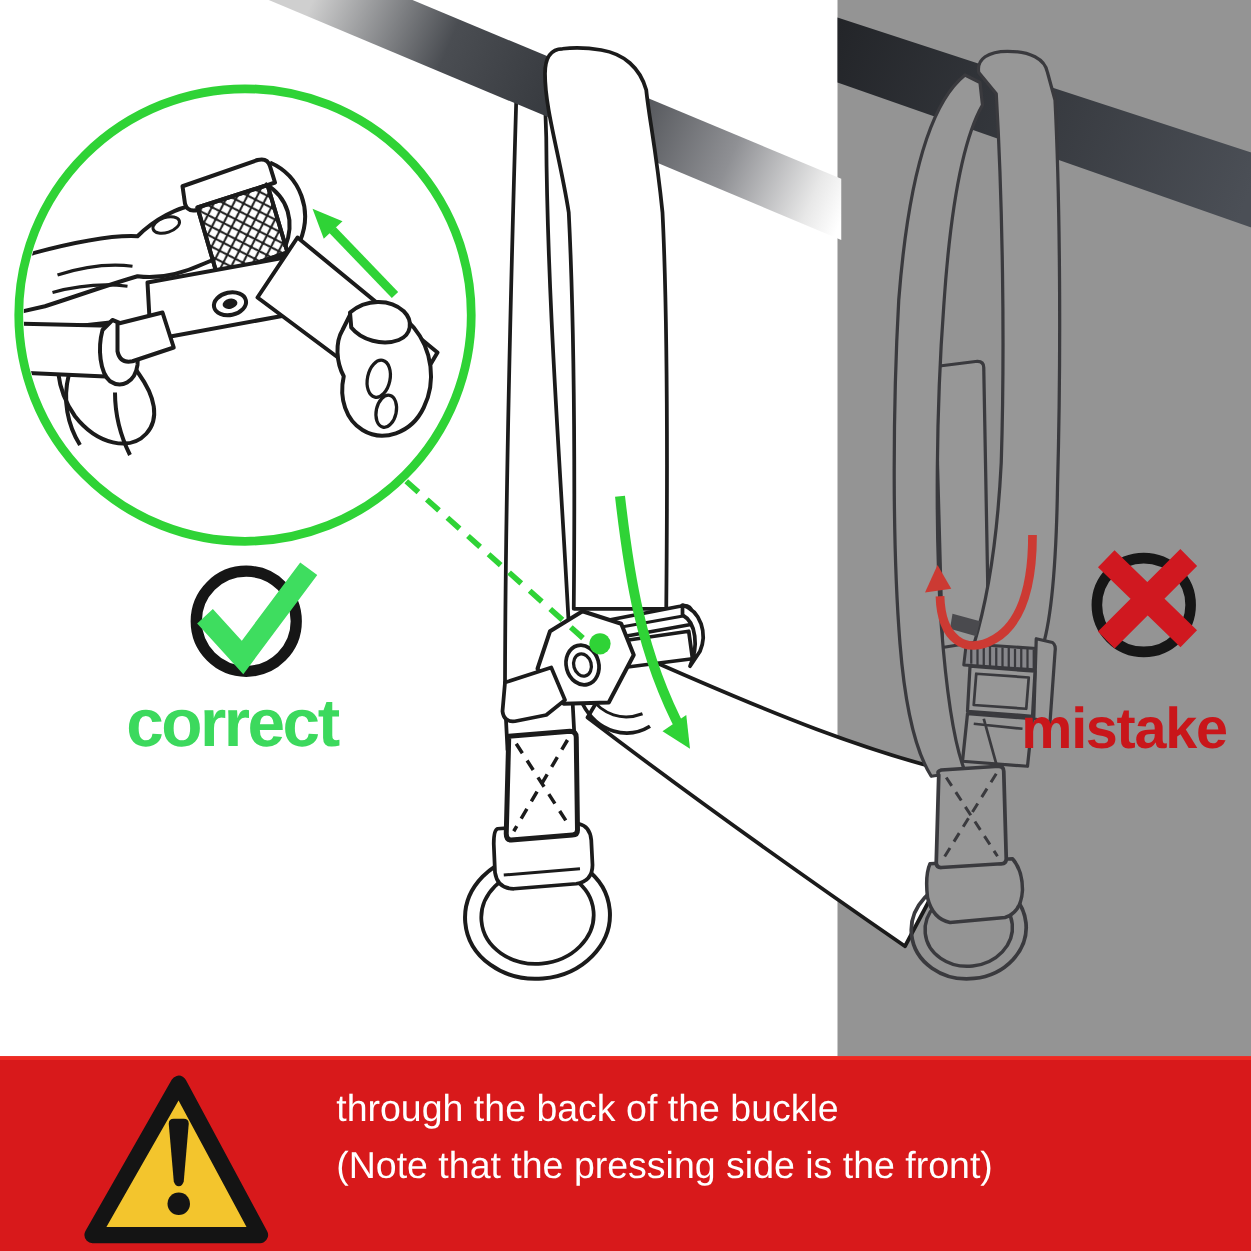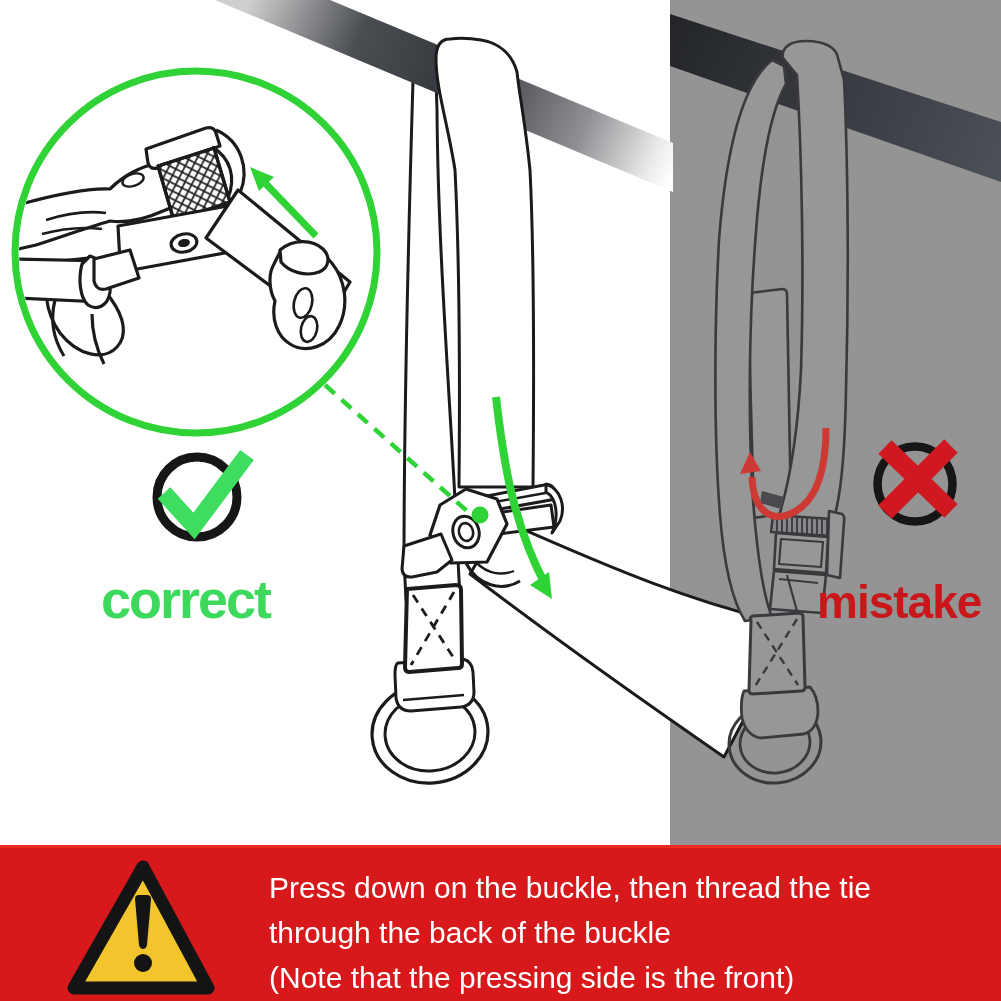--- a/index.html
+++ b/index.html
@@ -2,21 +2,21 @@
 <html><head>
 <meta charset="utf-8">
 <style>
   html,body{margin:0;padding:0;}
   body{width:1001px;height:1001px;position:relative;overflow:hidden;background:#ffffff;
        font-family:"Liberation Sans",sans-serif;}
   .panel-left{position:absolute;left:0;top:0;width:670px;height:845px;background:#ffffff;}
   .panel-right{position:absolute;left:670px;top:0;width:331px;height:845px;background:#949494;}
   svg.art{position:absolute;left:0;top:0;}
   .badge{position:absolute;}
-  .verdict{position:absolute;font-weight:bold;line-height:1;margin-top:20px;}
+  .verdict{position:absolute;font-weight:bold;line-height:1;}
   .verdict.correct{left:101px;top:552px;font-size:54px;letter-spacing:-2px;color:#3cd95d;}
   .verdict.mistake{left:817px;top:559px;font-size:46px;letter-spacing:-1px;color:#c9161a;}
   .banner{position:absolute;left:0;top:845px;width:1001px;height:156px;background:#d8191b;border-top:3px solid #ee2a22;box-sizing:border-box;}
   .warn-tri{position:absolute;left:60px;top:12px;}
   .banner-text{position:absolute;left:269px;top:17px;color:#ffffff;font-size:30px;}
   .banner-text div{height:45px;line-height:45px;white-space:nowrap;}
 </style>
 </head>
 <body>
 
@@ -174,17 +174,16 @@
 </svg>
 <div class="verdict mistake">mistake</div>
 
 <div class="banner">
   <svg class="warn-tri" width="166" height="136" viewBox="0 0 166 136">
     <path d="M 83,7 L 148,128 L 14,128 Z" fill="#f3c52d" stroke="#141414" stroke-width="13" stroke-linejoin="round"></path>
     <path d="M 75,39 Q 75,35 79,35 L 87,35 Q 91,35 91,39 L 87,85 Q 86,89 83,89 Q 80,89 79,85 Z" fill="#141414"></path>
     <circle cx="83" cy="103" r="9" fill="#141414"></circle>
   </svg>
   <div class="banner-text">
-    <div>Press down on the buckle, then thread the tie</div>
     <div>through the back of the buckle</div>
     <div>(Note that the pressing side is the front)</div>
   </div>
 </div>
 
 </body></html>

